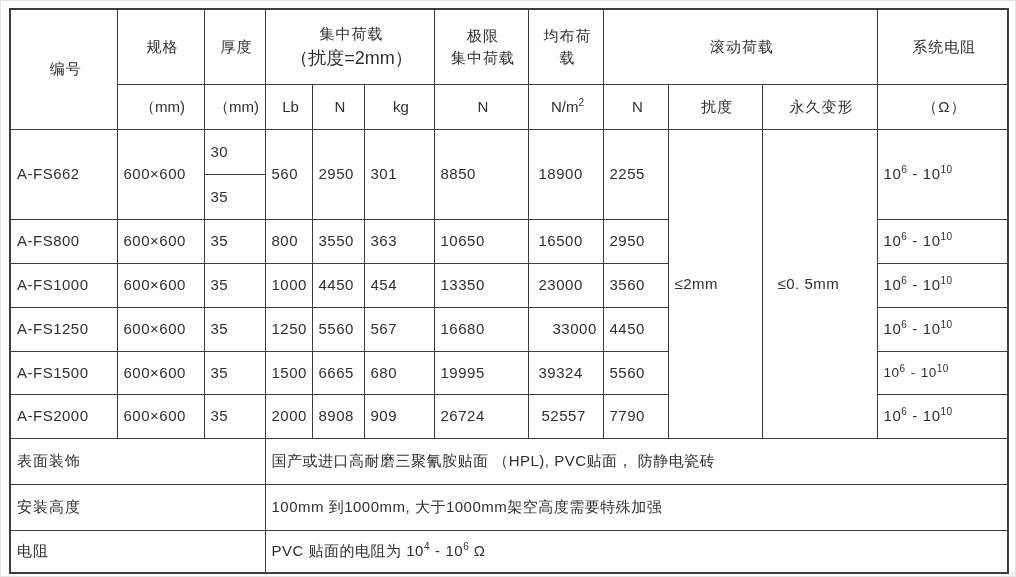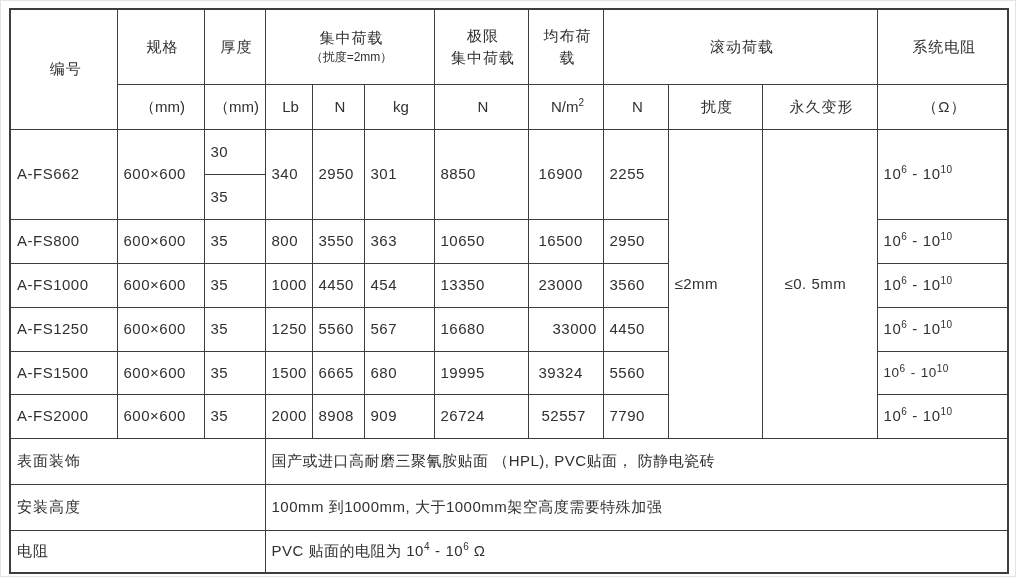--- a/index.html
+++ b/index.html
@@ -25,21 +25,21 @@
     font-size: 15px;
     padding: 0 2px 0 6px;
     overflow: hidden;
     line-height: 1.45;
   }
   td.c { text-align: center; padding: 0 1px; }
   td.hdr { font-size: 15.5px; letter-spacing: 1px; }
   td.pre { white-space: pre-line; text-align: center; }
   .unit-big { font-size: 17px; letter-spacing: 0; }
   .unit-small { font-size: 13px; letter-spacing: 0; }
-  .note { font-size: 12px; letter-spacing: 0; }
+  .note { font-size: 18px; letter-spacing: 0; }
   td.num { letter-spacing: 0.5px; }
   td.lbl { padding-left: 10px; letter-spacing: 1px; margin-left: 32px; }
   td.content { padding-left: 9px; letter-spacing: 0.5px; }
   sup { font-size: 10px; line-height: 0; vertical-align: super; }
   .sep { margin: 0 5px; }
   td.res { padding-left: 10px; }
 </style>
 </head>
 <body>
 
@@ -88,28 +88,28 @@
       <td class="c">N</td>
       <td class="c hdr">扰度</td>
       <td class="c hdr">永久变形</td>
       <td class="c hdr">（Ω）</td>
     </tr>
 
     <tr style="height:45px">
       <td class="num" rowspan="2">A-FS662</td>
       <td class="num" rowspan="2">600×600</td>
       <td class="num">30</td>
-      <td class="num" rowspan="2">340</td>
+      <td class="num" rowspan="2">560</td>
       <td class="num" rowspan="2">2950</td>
       <td class="num" rowspan="2">301</td>
       <td class="num" rowspan="2">8850</td>
-      <td class="num" rowspan="2" style="padding-left:10px">16900</td>
+      <td class="num" rowspan="2" style="padding-left:10px">18900</td>
       <td class="num" rowspan="2">2255</td>
       <td class="num" rowspan="7">≤2mm</td>
-      <td class="num" rowspan="7" style="padding-left:22px">≤0. 5mm</td>
+      <td class="num" rowspan="7" style="padding-left:15px">≤0. 5mm</td>
       <td class="num res" rowspan="2"><span>10</span><sup>6</sup><span class="sep">-</span><span>10</span><sup>10</sup></td>
     </tr>
     <tr style="height:45px">
       <td class="num">35</td>
     </tr>
 
     <tr style="height:44px">
       <td class="num">A-FS800</td>
       <td class="num">600×600</td>
       <td class="num">35</td>

